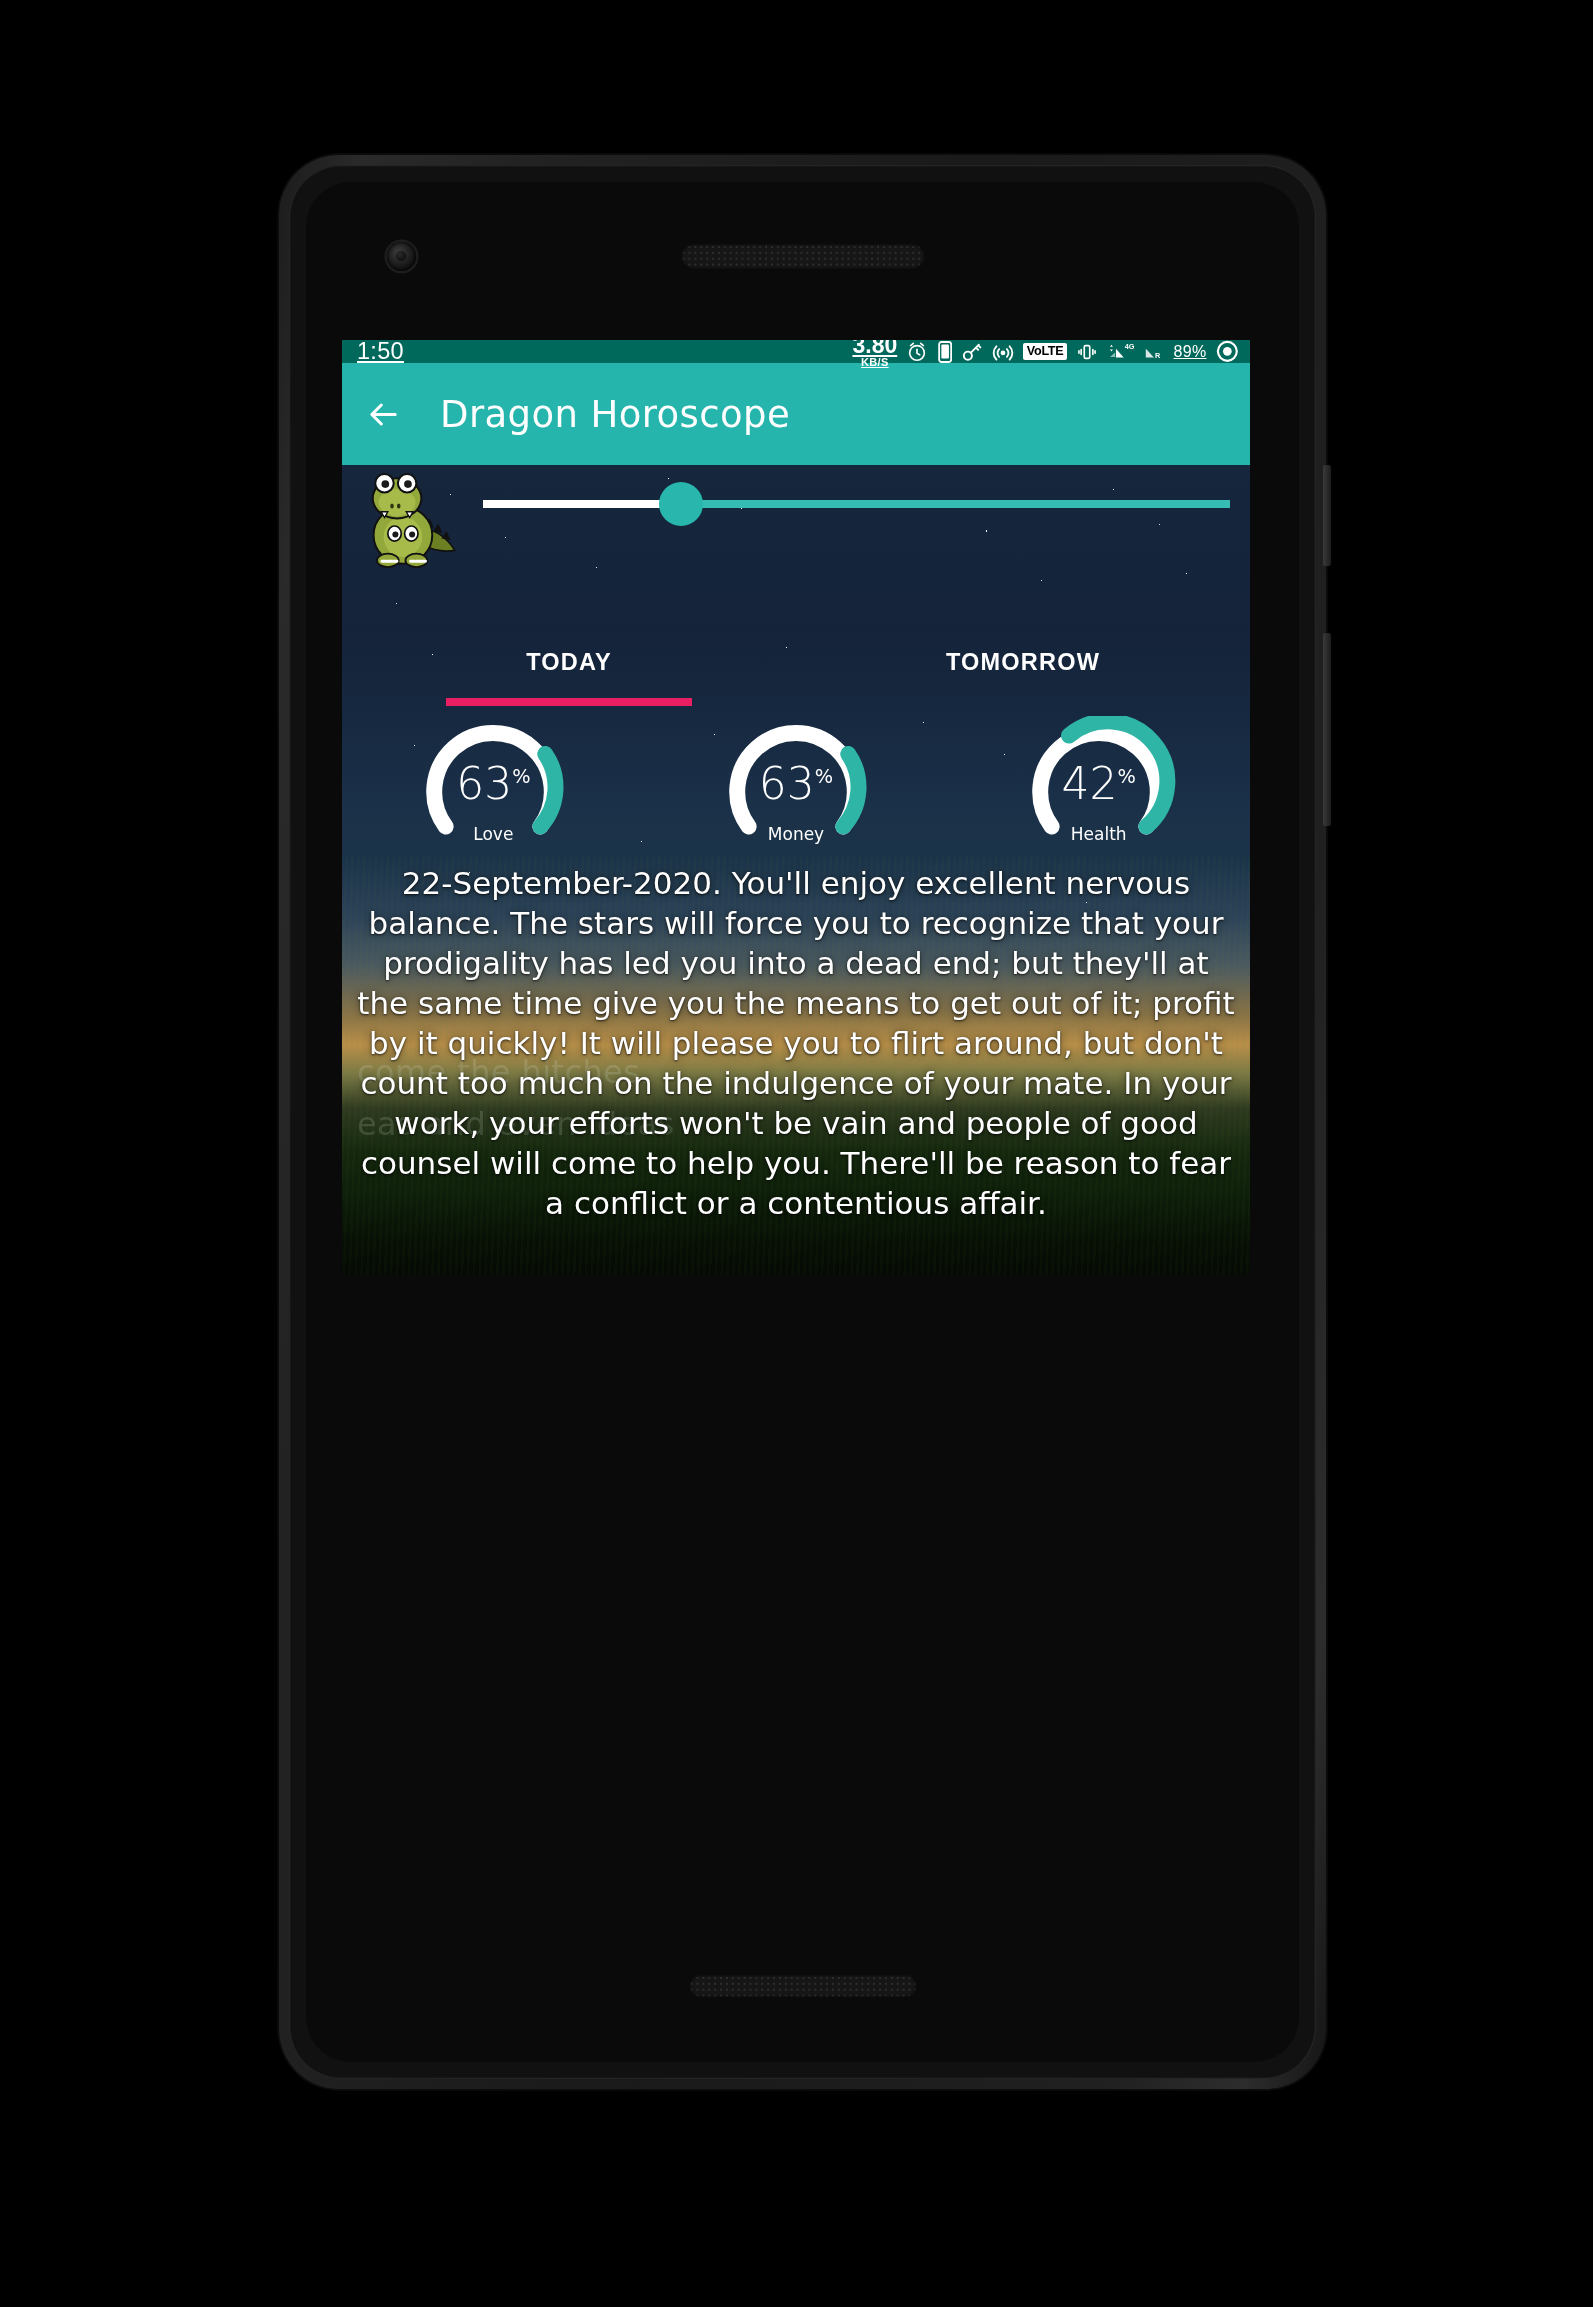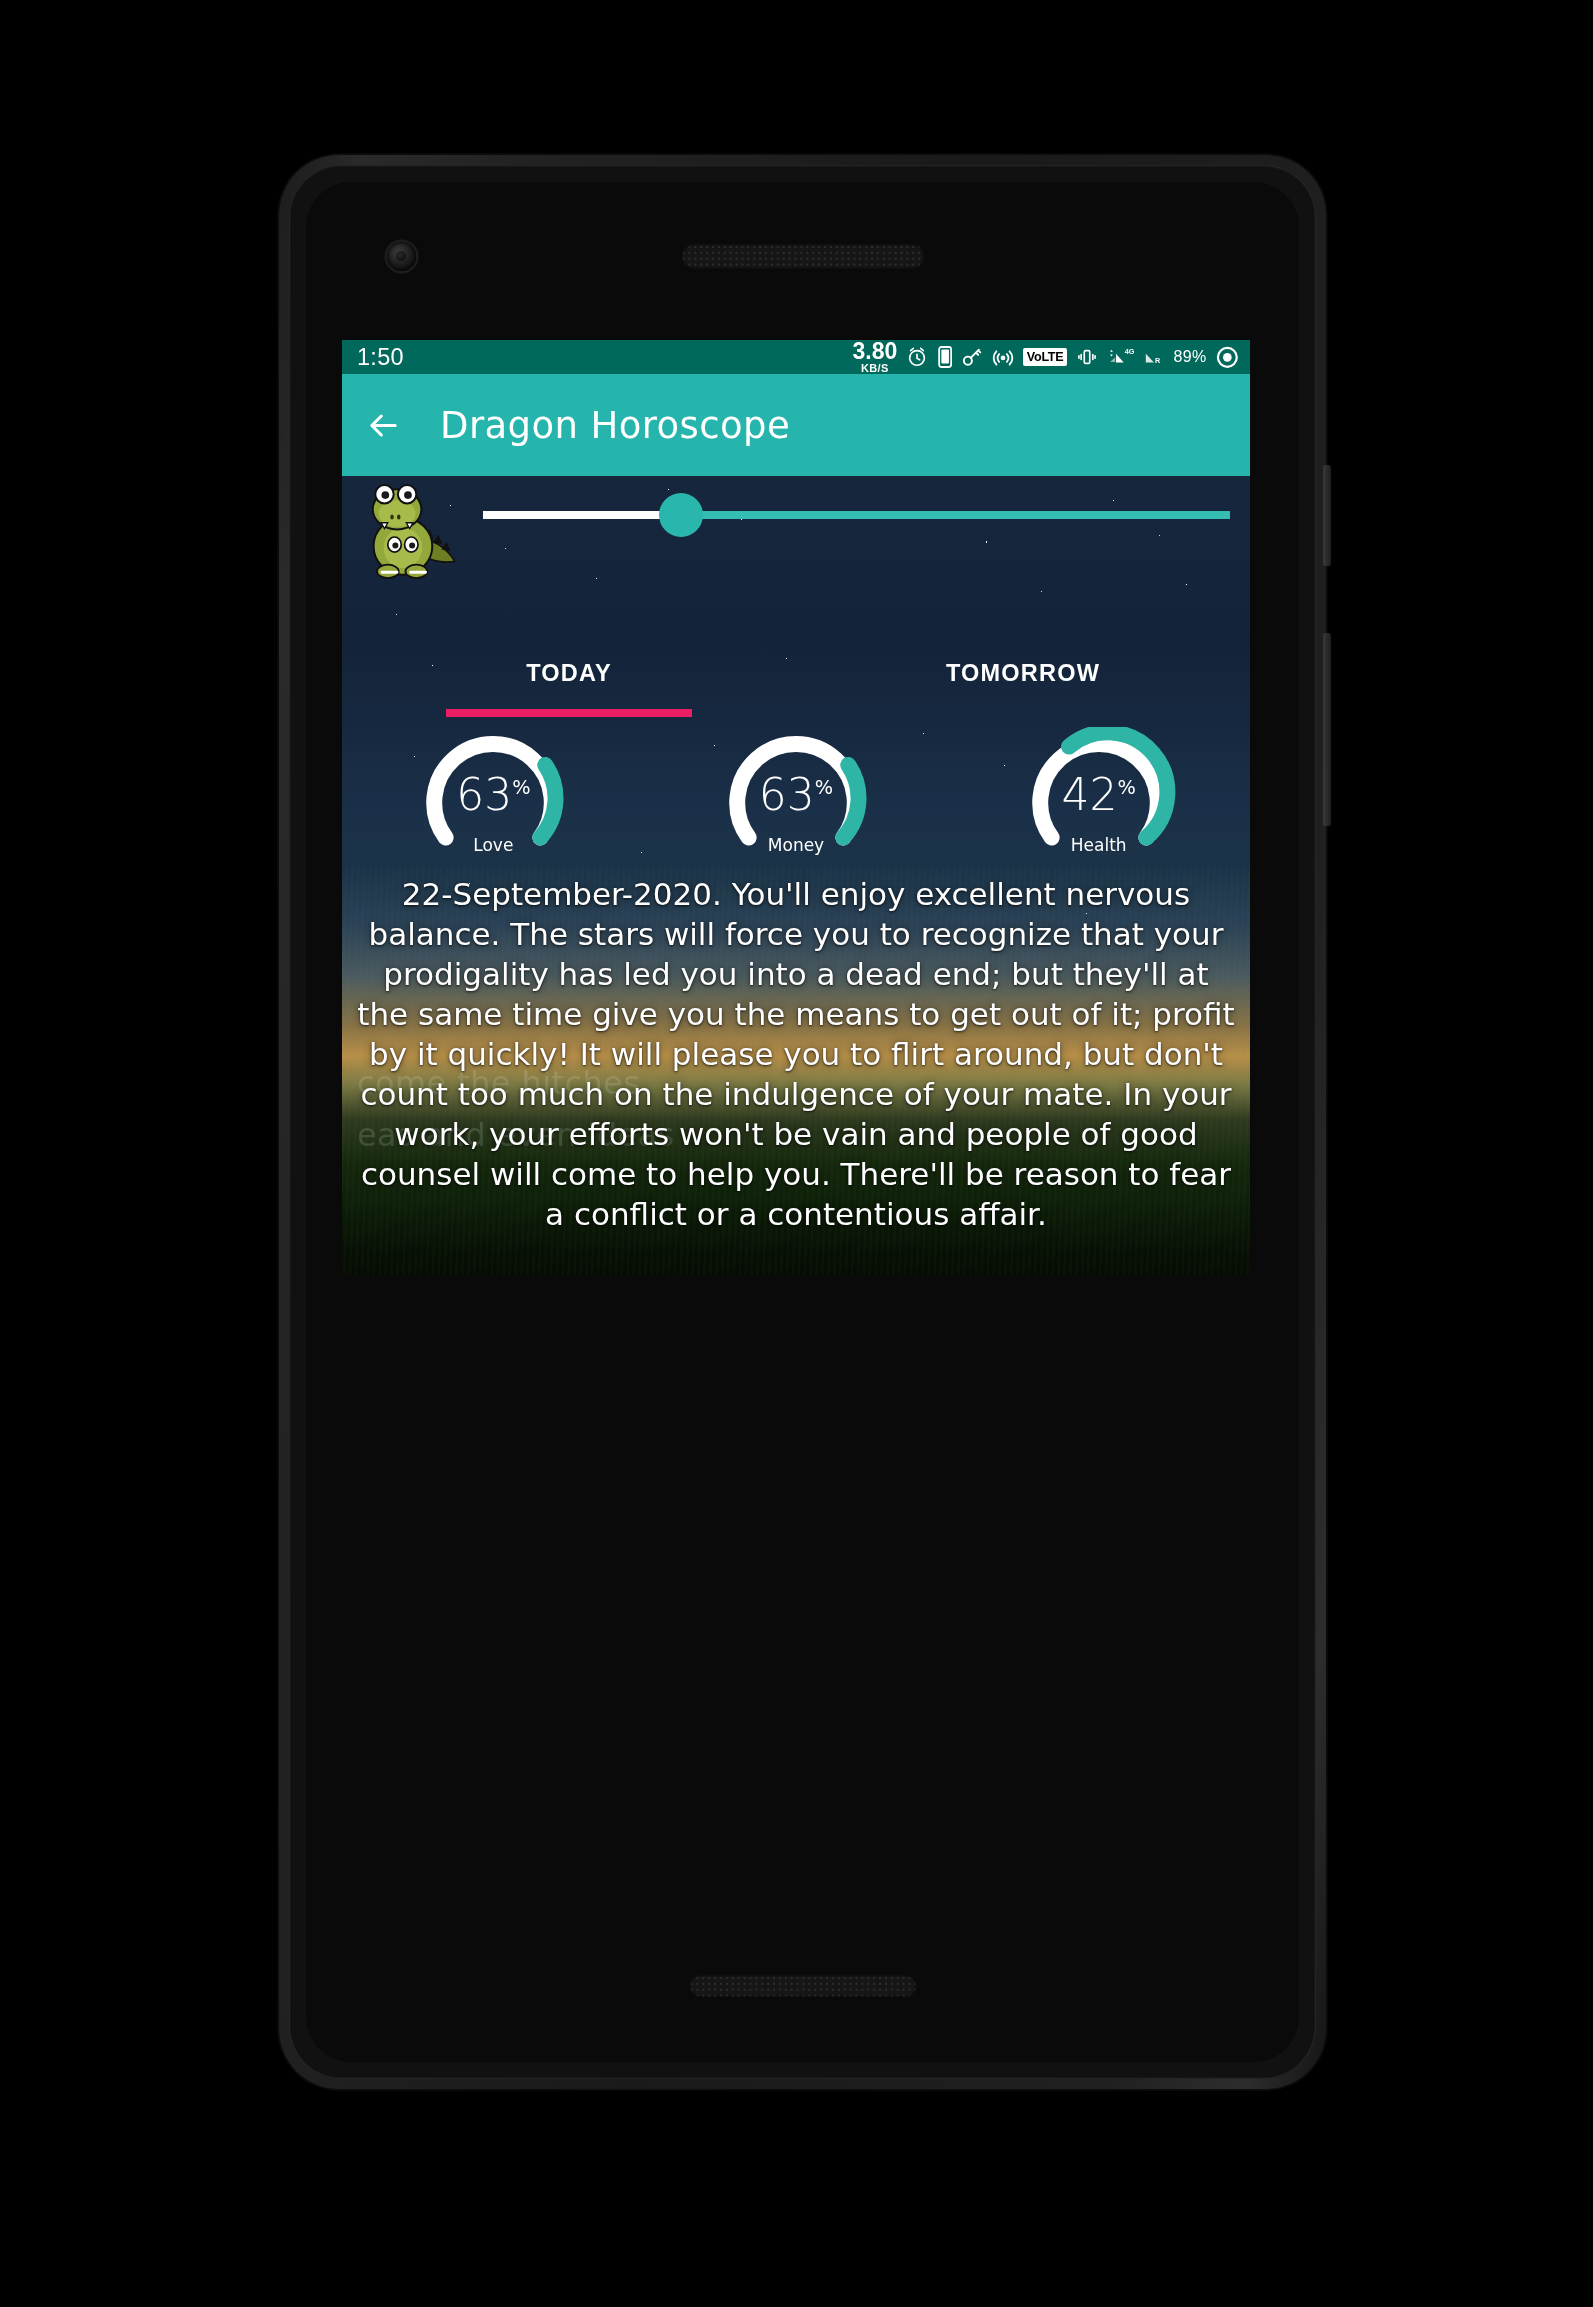--- a/index.html
+++ b/index.html
@@ -36,22 +36,22 @@
     background-image:radial-gradient(#2e2e2e 0.8px, transparent 0.8px);
     background-size:5.9px 5.9px;background-position:5px 5.9px;}
   .grille.top{top:62px;}
   .grille.bottom{bottom:65px;height:22px;width:227px;}
 
   
   #screen{position:absolute;left:63px;top:185px;width:908px;height:935px;
     overflow:hidden;background:#132034;}
 
   
-  .statusbar{height:34px;background:#00695b;display:flex;align-items:center;
-    padding:0 11.7px 0 15px;color:#fff;font-size:22.7px;box-sizing:border-box;gap:0;}
+  .statusbar{height:23px;background:#00695b;display:flex;align-items:center;
+    padding:0 11.7px 0 15px;color:#fff;font-size:22.7px;box-sizing:border-box;gap:0;text-decoration:underline;}
   .sb-time{font-size:23.5px;letter-spacing:0.3px;}
   .sb-spacer{flex:1;}
   .sb-icons{display:flex;align-items:center;gap:9.2px;}
   .sb-rate{display:flex;flex-direction:column;align-items:center;line-height:.95;}
   .sb-rate .v{font-size:23px;font-weight:bold;}
   .sb-rate .u{font-size:11px;font-weight:bold;letter-spacing:0.3px;}
   .sb-batt{font-size:16px;letter-spacing:0.3px;text-align:center;}
   .ic{display:block;}
 
   

